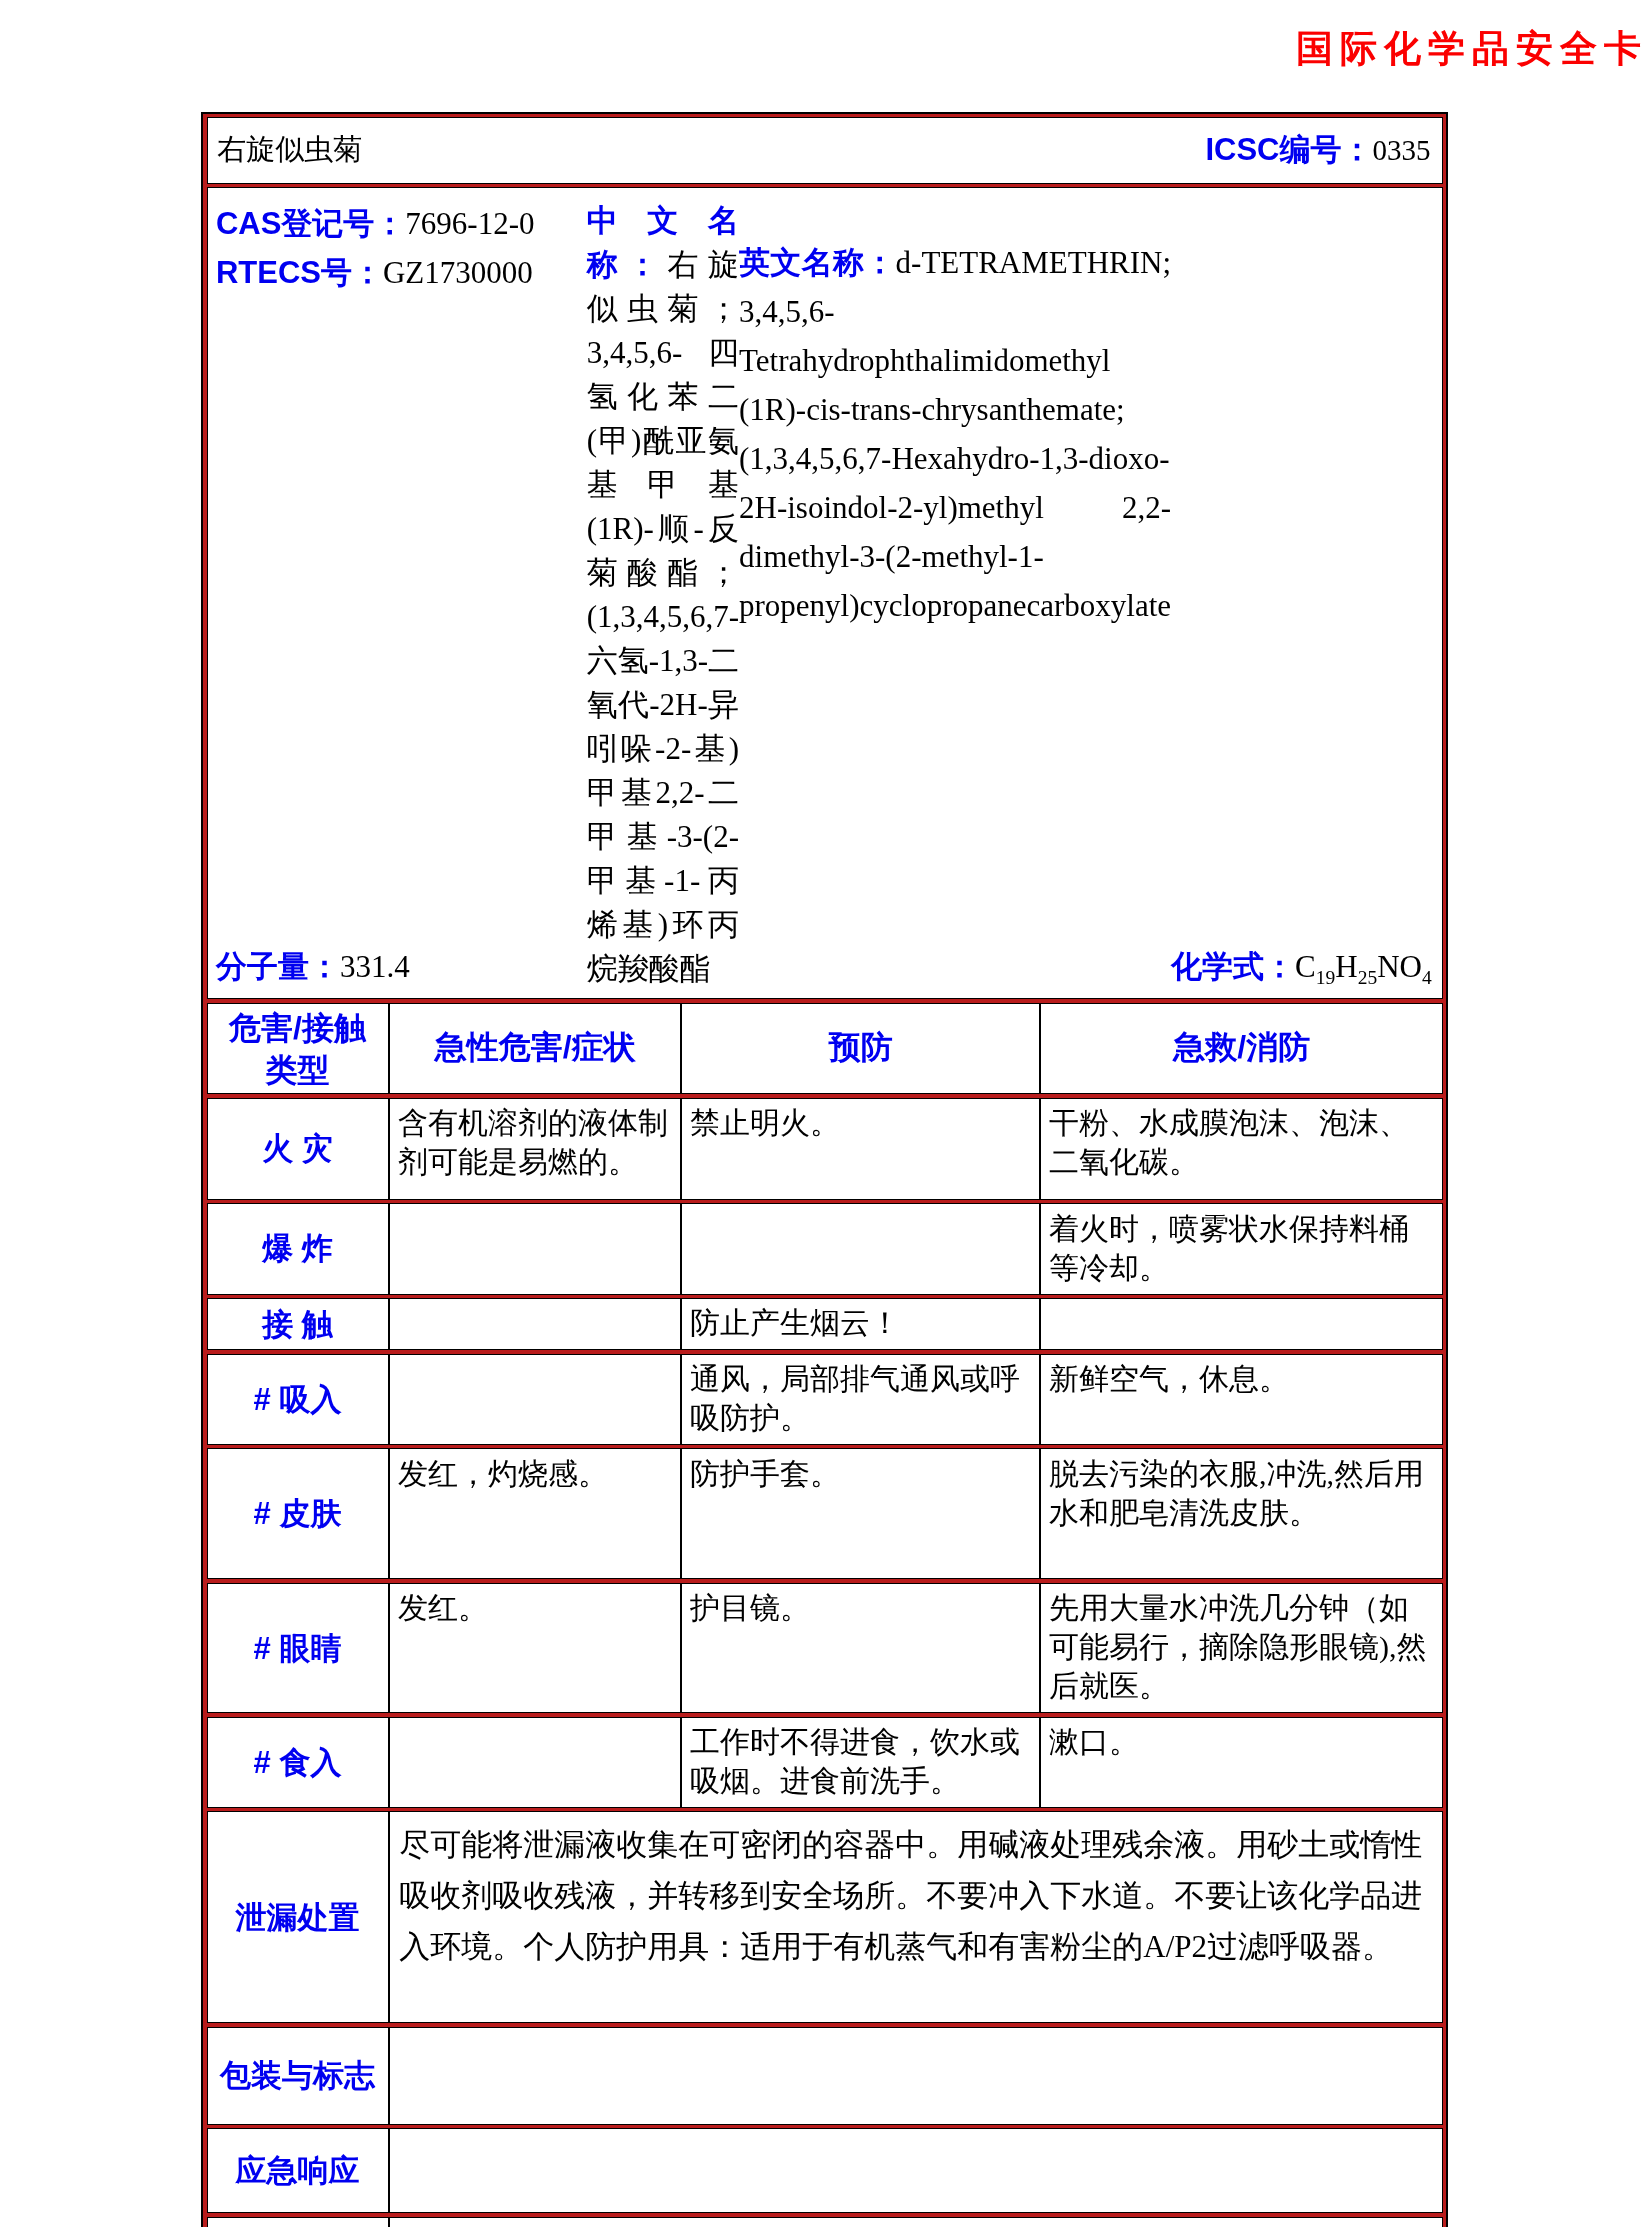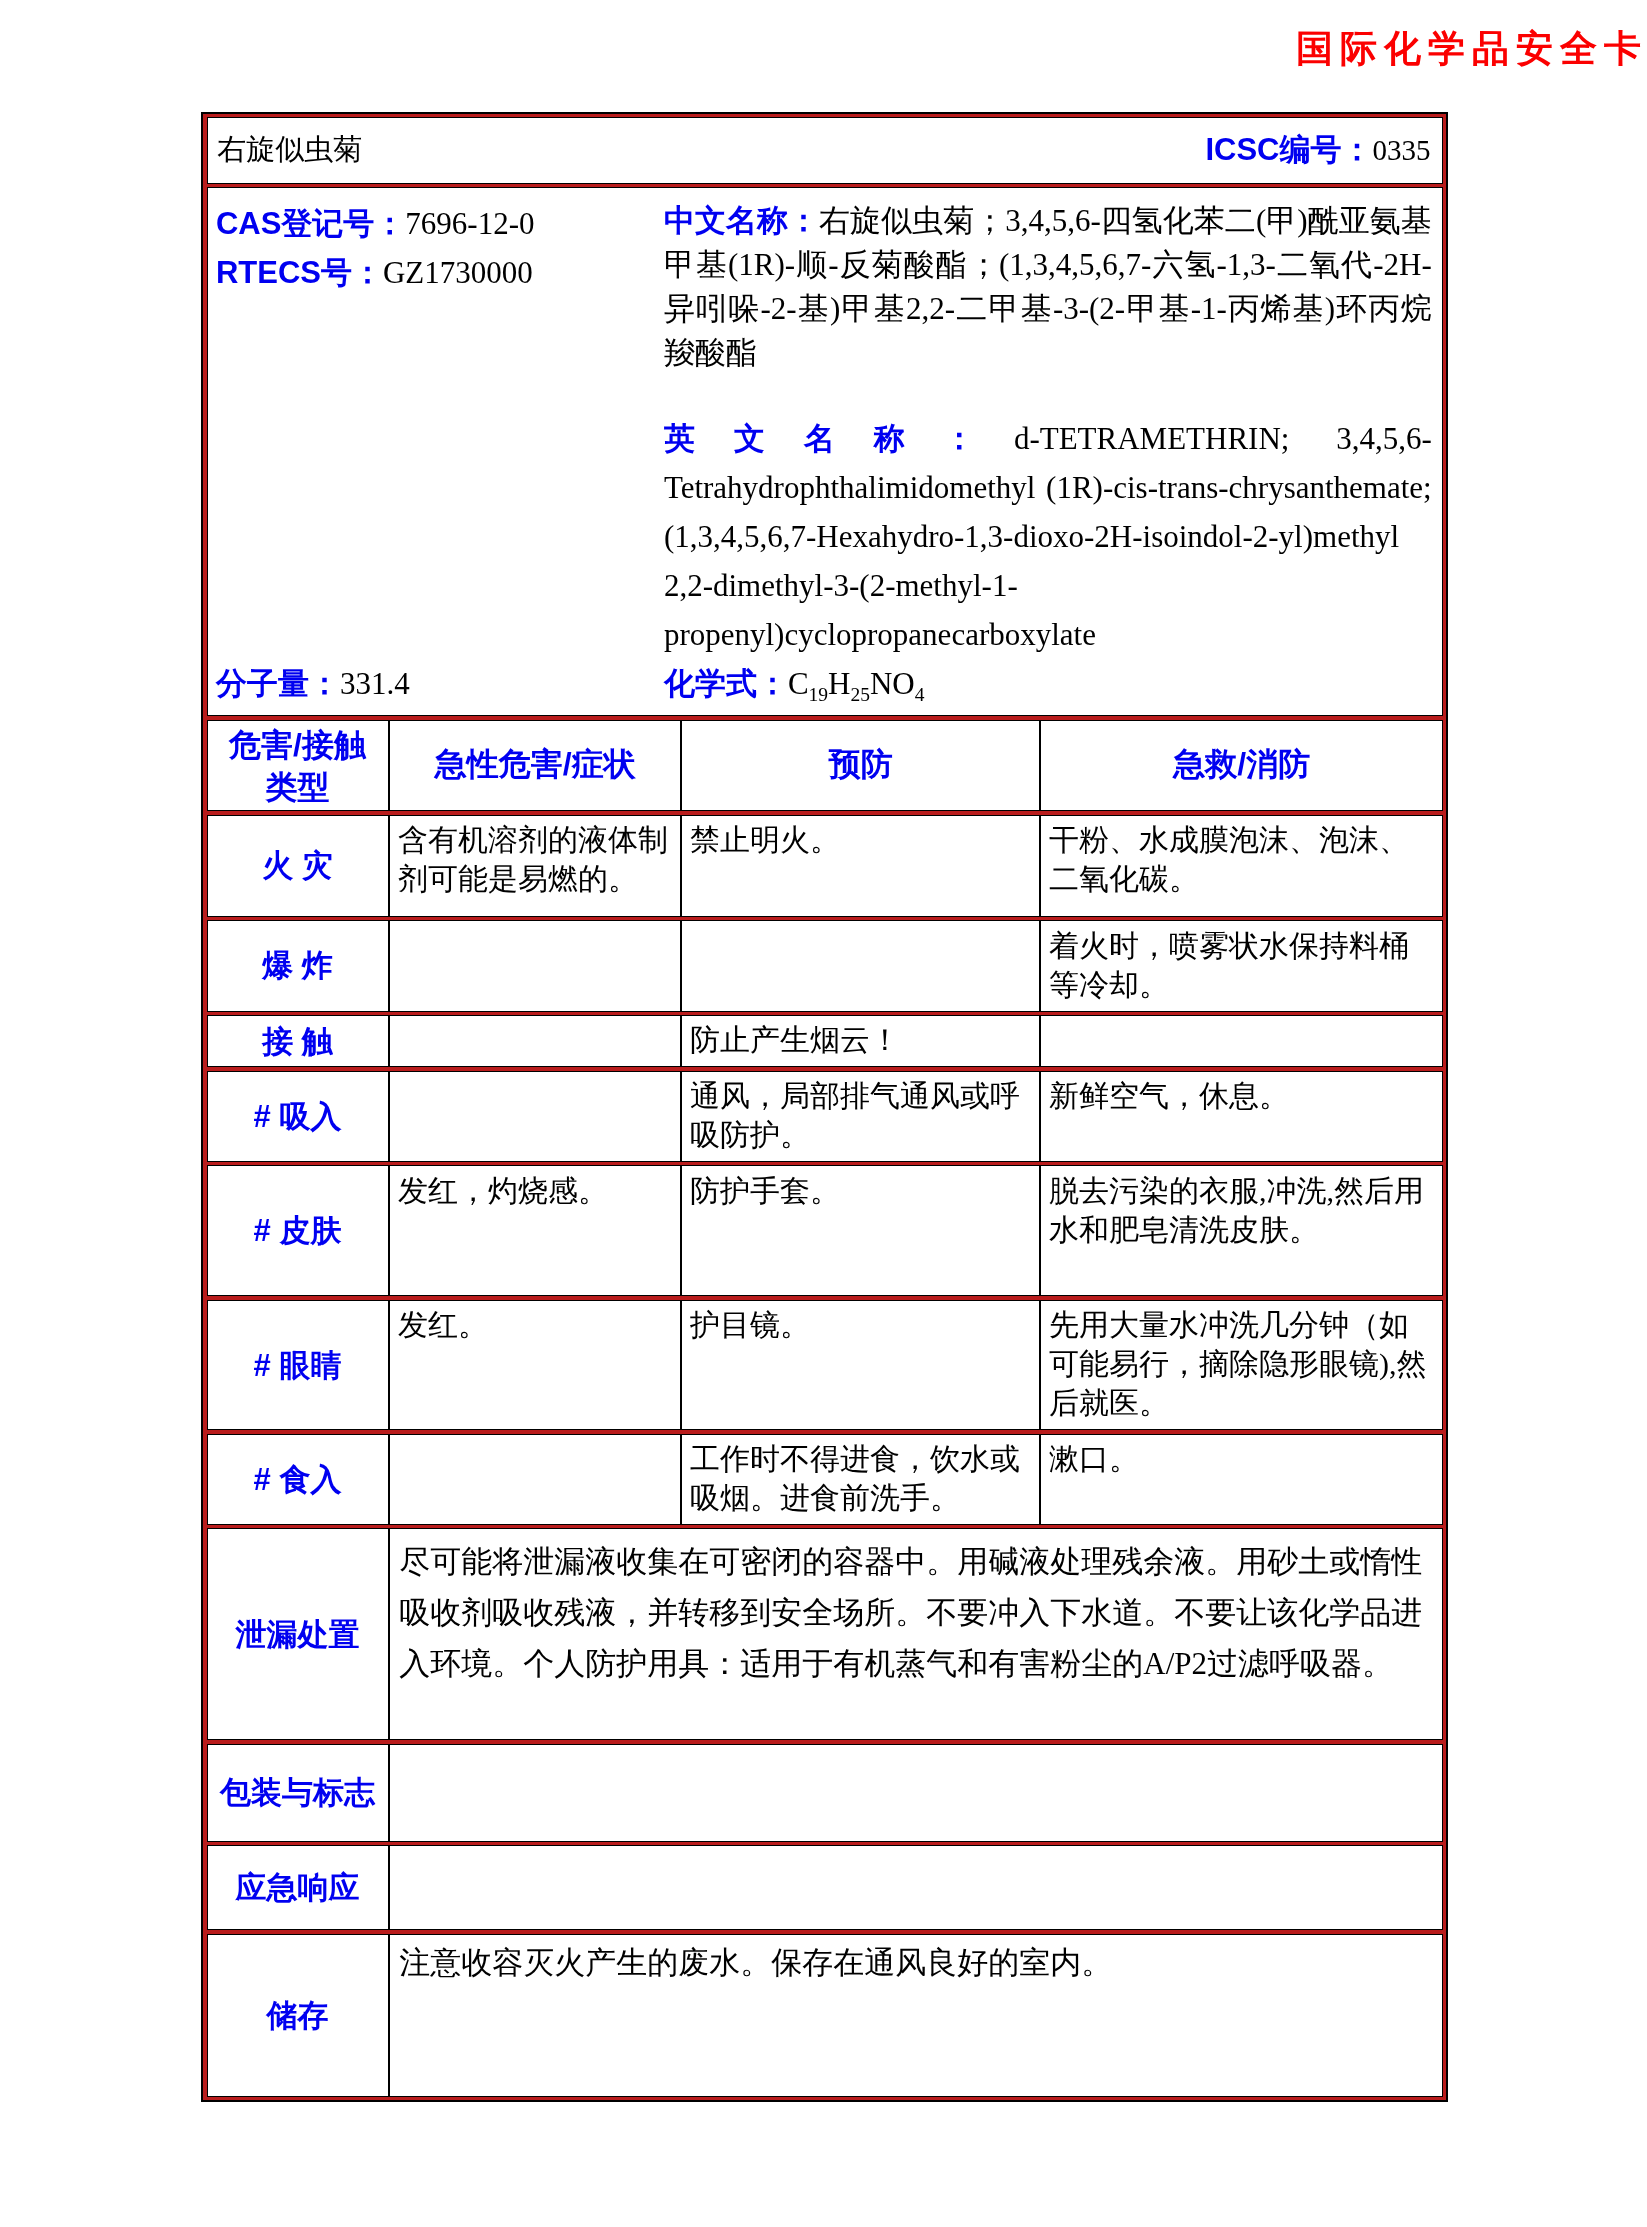--- a/index.html
+++ b/index.html
@@ -39,23 +39,23 @@
     font-weight:bold;color:var(--accent-blue);
   }
   .val{color:var(--text-black);}
 
   
   .r-name{min-height:67px;align-items:center;justify-content:space-between;
           padding:0 11px 0 9.8px;font-size:29px;}
   .r-name .blue-label{font-size:31px;}
 
   
-  .r-info{min-height:499px;padding:11px 9.8px 7px 8.4px;}
+  .r-info{min-height:499px;padding:11px 9.8px 7px 8.4px;gap:8px;}
   .info-left{width:448px;display:flex;flex-direction:column;}
-  .info-right{flex:1;display:flex;flex-direction:column;}
+  .info-right{flex:1;display:flex;flex-direction:row;}
   .info-line{font-size:31px;line-height:49px;white-space:nowrap;}
   .info-line .blue-label{font-size:31px;}
   .name-para{font-size:31px;line-height:44px;text-align:justify;}
   .name-para .blue-label{font-size:31px;}
   .name-para.en{margin-top:39px;line-height:49px;}
   .bottom-line{margin-top:auto;}
   sub{font-size:19.5px;line-height:0;}
 
   
   .cell{padding:4.2px 7px 7px 8.4px;font-size:30px;line-height:39px;}

